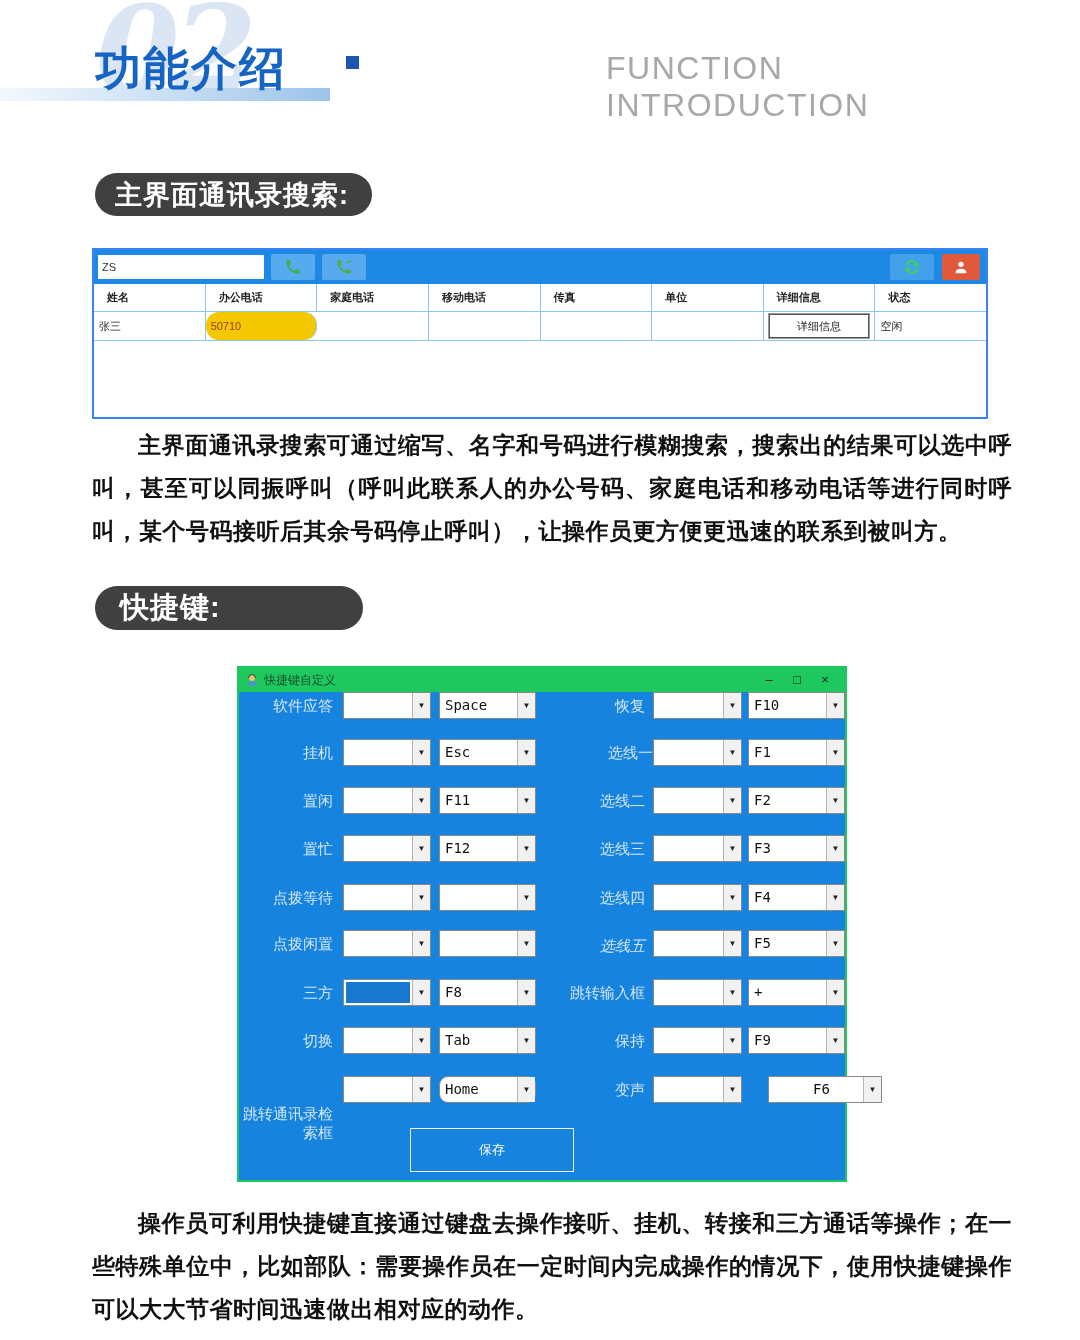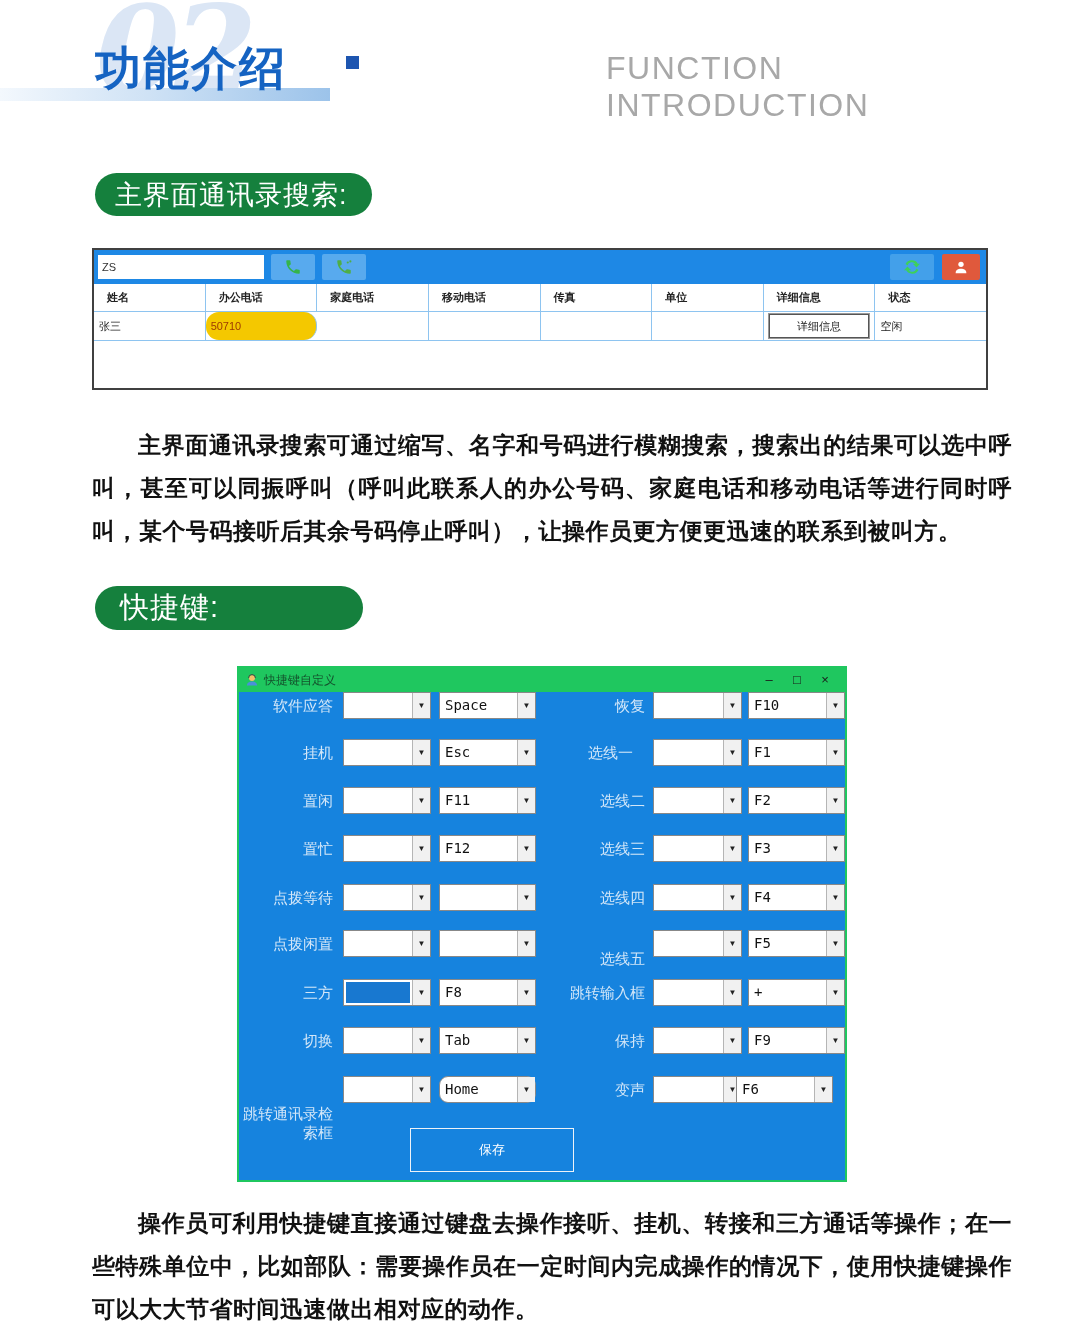--- a/index.html
+++ b/index.html
@@ -10,27 +10,27 @@
   
   .watermark{left:96px;top:-22px;font-family:"DejaVu Serif",serif;font-style:italic;
              font-size:120px;font-weight:bold;color:#dbe6f5;letter-spacing:-6px;}
   .title-bar{left:0;top:88px;width:330px;height:13px;
              background:linear-gradient(90deg,#f3f8fd 0%,#cfe2f5 45%,#9cc3ea 100%);}
   .page-title{left:95px;top:38px;font-size:46px;font-weight:bold;color:#1563c2;letter-spacing:2px;}
   .title-square{left:346px;top:56px;width:13px;height:13px;background:#1d55b0;}
   .page-subtitle{left:606px;top:50px;width:420px;font-size:32px;color:#a8a8a8;letter-spacing:1.5px;}
 
   
-  .badge{background:#15803d;color:#fff;font-weight:normal;border-radius:23px;
+  .badge{background:#404040;color:#fff;font-weight:bold;border-radius:23px;
          box-sizing:border-box;display:flex;align-items:center;}
   .badge1{left:95px;top:173px;width:277px;height:43px;padding-left:20px;font-size:27px;letter-spacing:1px;}
   .badge2{left:95px;top:586px;width:268px;height:44px;padding-left:25px;font-size:29px;letter-spacing:1px;}
 
   
-  .ctable{left:92px;top:248px;width:896px;height:142px;border:2px solid #404040;
+  .ctable{left:92px;top:248px;width:896px;height:171px;border:2px solid #3b82f6;
           box-sizing:border-box;background:#fff;display:flex;flex-direction:column;}
   .ctoolbar{height:34px;background:#1e88e5;display:flex;align-items:center;padding:0 4px;flex:0 0 auto;}
   .csearch{width:158px;height:24px;border:none;outline:none;font-size:11px;padding:0 4px;
            font-family:"Liberation Sans",sans-serif;color:#333;}
   .tbtn{height:26px;border:none;border-radius:2px;display:flex;align-items:center;justify-content:center;
         cursor:pointer;padding:0;}
   .tbtn-call{width:44px;margin-left:7px;background:#58aaee;}
   .tbtn-refresh{width:44px;margin-right:8px;background:#43a0ea;}
   .tbtn-user{width:38px;margin-right:2px;background:#e0593c;}
   .tspacer{flex:1;}
@@ -251,21 +251,21 @@
         </div>
         <div class="dlg-label" style="left: 296px; width: 110px; top: 0px;">恢复</div>
         <div class="combo" style="left: 414px; width: 89px; top: 0px;">
           <div class="combo-val"></div>
           <div class="combo-arrow">▼</div>
         </div>
         <div class="combo" style="left: 509px; width: 97px; top: 0px;">
           <div class="combo-val">F10</div>
           <div class="combo-arrow">▼</div>
         </div>
-        <div class="dlg-label" style="left: 284px; width: 110px; top: 47px;">选线一</div>
+        <div class="dlg-label" style="left: 304px; width: 110px; top: 47px;">选线一</div>
         <div class="combo" style="left: 414px; width: 89px; top: 47px;">
           <div class="combo-val"></div>
           <div class="combo-arrow">▼</div>
         </div>
         <div class="combo" style="left: 509px; width: 97px; top: 47px;">
           <div class="combo-val">F1</div>
           <div class="combo-arrow">▼</div>
         </div>
         <div class="dlg-label" style="left: 296px; width: 110px; top: 95px;">选线二</div>
         <div class="combo" style="left: 414px; width: 89px; top: 95px;">
@@ -287,21 +287,21 @@
         </div>
         <div class="dlg-label" style="left: 296px; width: 110px; top: 192px;">选线四</div>
         <div class="combo" style="left: 414px; width: 89px; top: 192px;">
           <div class="combo-val"></div>
           <div class="combo-arrow">▼</div>
         </div>
         <div class="combo" style="left: 509px; width: 97px; top: 192px;">
           <div class="combo-val">F4</div>
           <div class="combo-arrow">▼</div>
         </div>
-        <div class="dlg-label" style="left: 296px; width: 110px; top: 253px;">选线五</div>
+        <div class="dlg-label" style="left: 296px; width: 110px; top: 240px; font-style: italic;">选线五</div>
         <div class="combo" style="left: 414px; width: 89px; top: 238px;">
           <div class="combo-val"></div>
           <div class="combo-arrow">▼</div>
         </div>
         <div class="combo" style="left: 509px; width: 97px; top: 238px;">
           <div class="combo-val">F5</div>
           <div class="combo-arrow">▼</div>
         </div>
         <div class="dlg-label" style="left: 296px; width: 110px; top: 287px;">跳转输入框</div>
         <div class="combo" style="left: 414px; width: 89px; top: 287px;">
@@ -319,21 +319,21 @@
         </div>
         <div class="combo" style="left: 509px; width: 97px; top: 335px;">
           <div class="combo-val">F9</div>
           <div class="combo-arrow">▼</div>
         </div>
         <div class="dlg-label" style="left: 296px; width: 110px; top: 384px;">变声</div>
         <div class="combo" style="left: 414px; width: 89px; top: 384px;">
           <div class="combo-val"></div>
           <div class="combo-arrow">▼</div>
         </div>
-        <div class="combo" style="left: 497px; width: 97px; top: 384px;">
+        <div class="combo" style="left: 529px; width: 114px; top: 384px; padding-left: 39px;">
           <div class="combo-val">F6</div>
           <div class="combo-arrow">▼</div>
         </div>
       </div>
   </div>
 
   <div class="abs para para2">操作员可利用快捷键直接通过键盘去操作接听、挂机、转接和三方通话等操作；在一些特殊单位中，比如部队：需要操作员在一定时间内完成操作的情况下，使用快捷键操作可以大大节省时间迅速做出相对应的动作。</div>
 
 </div>
 

